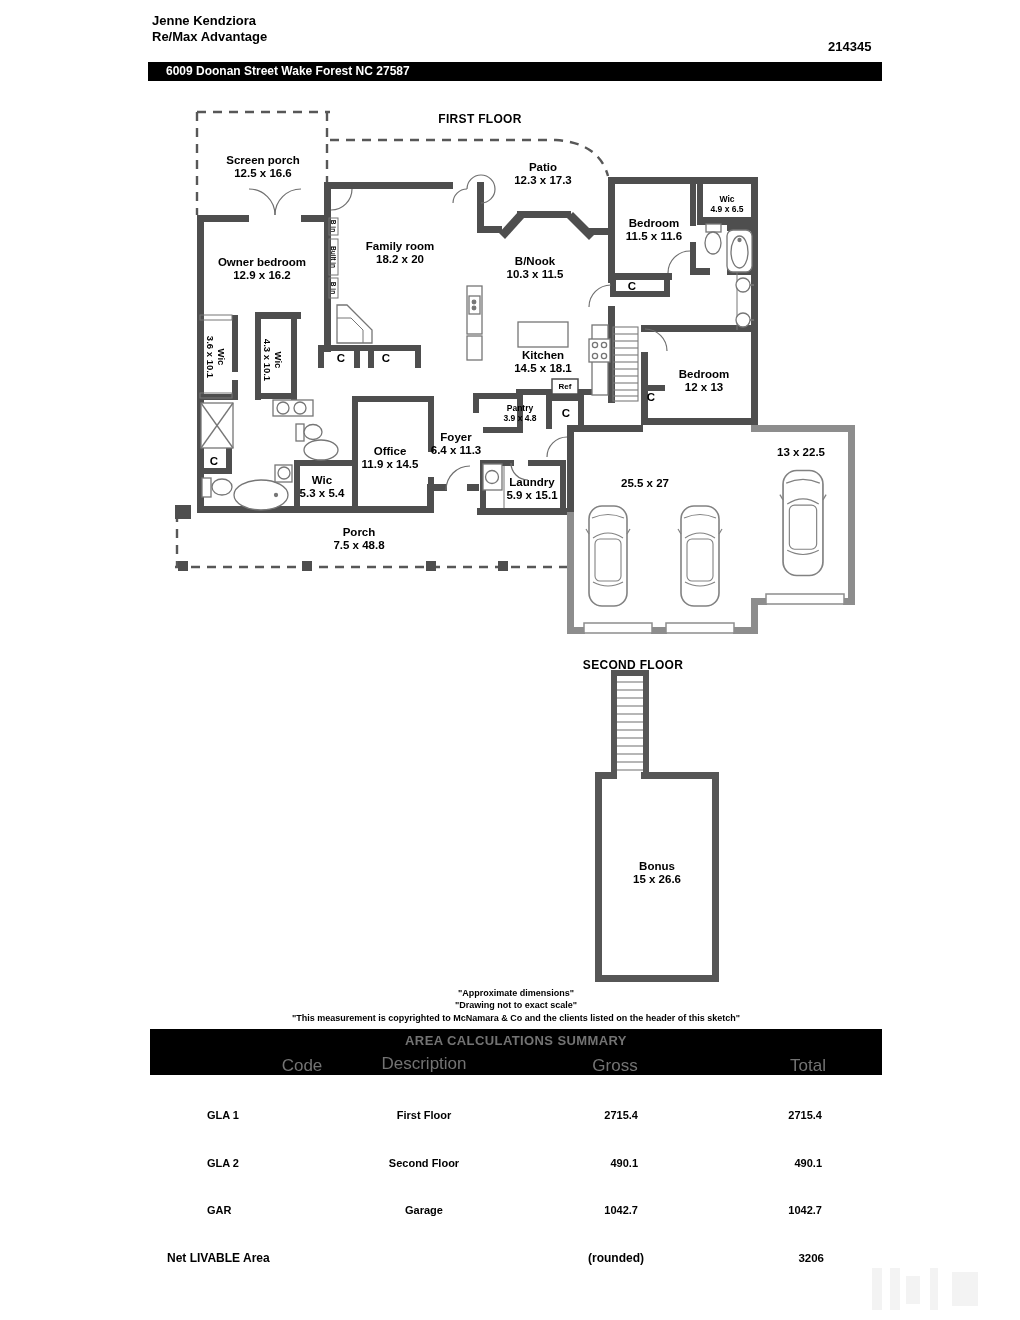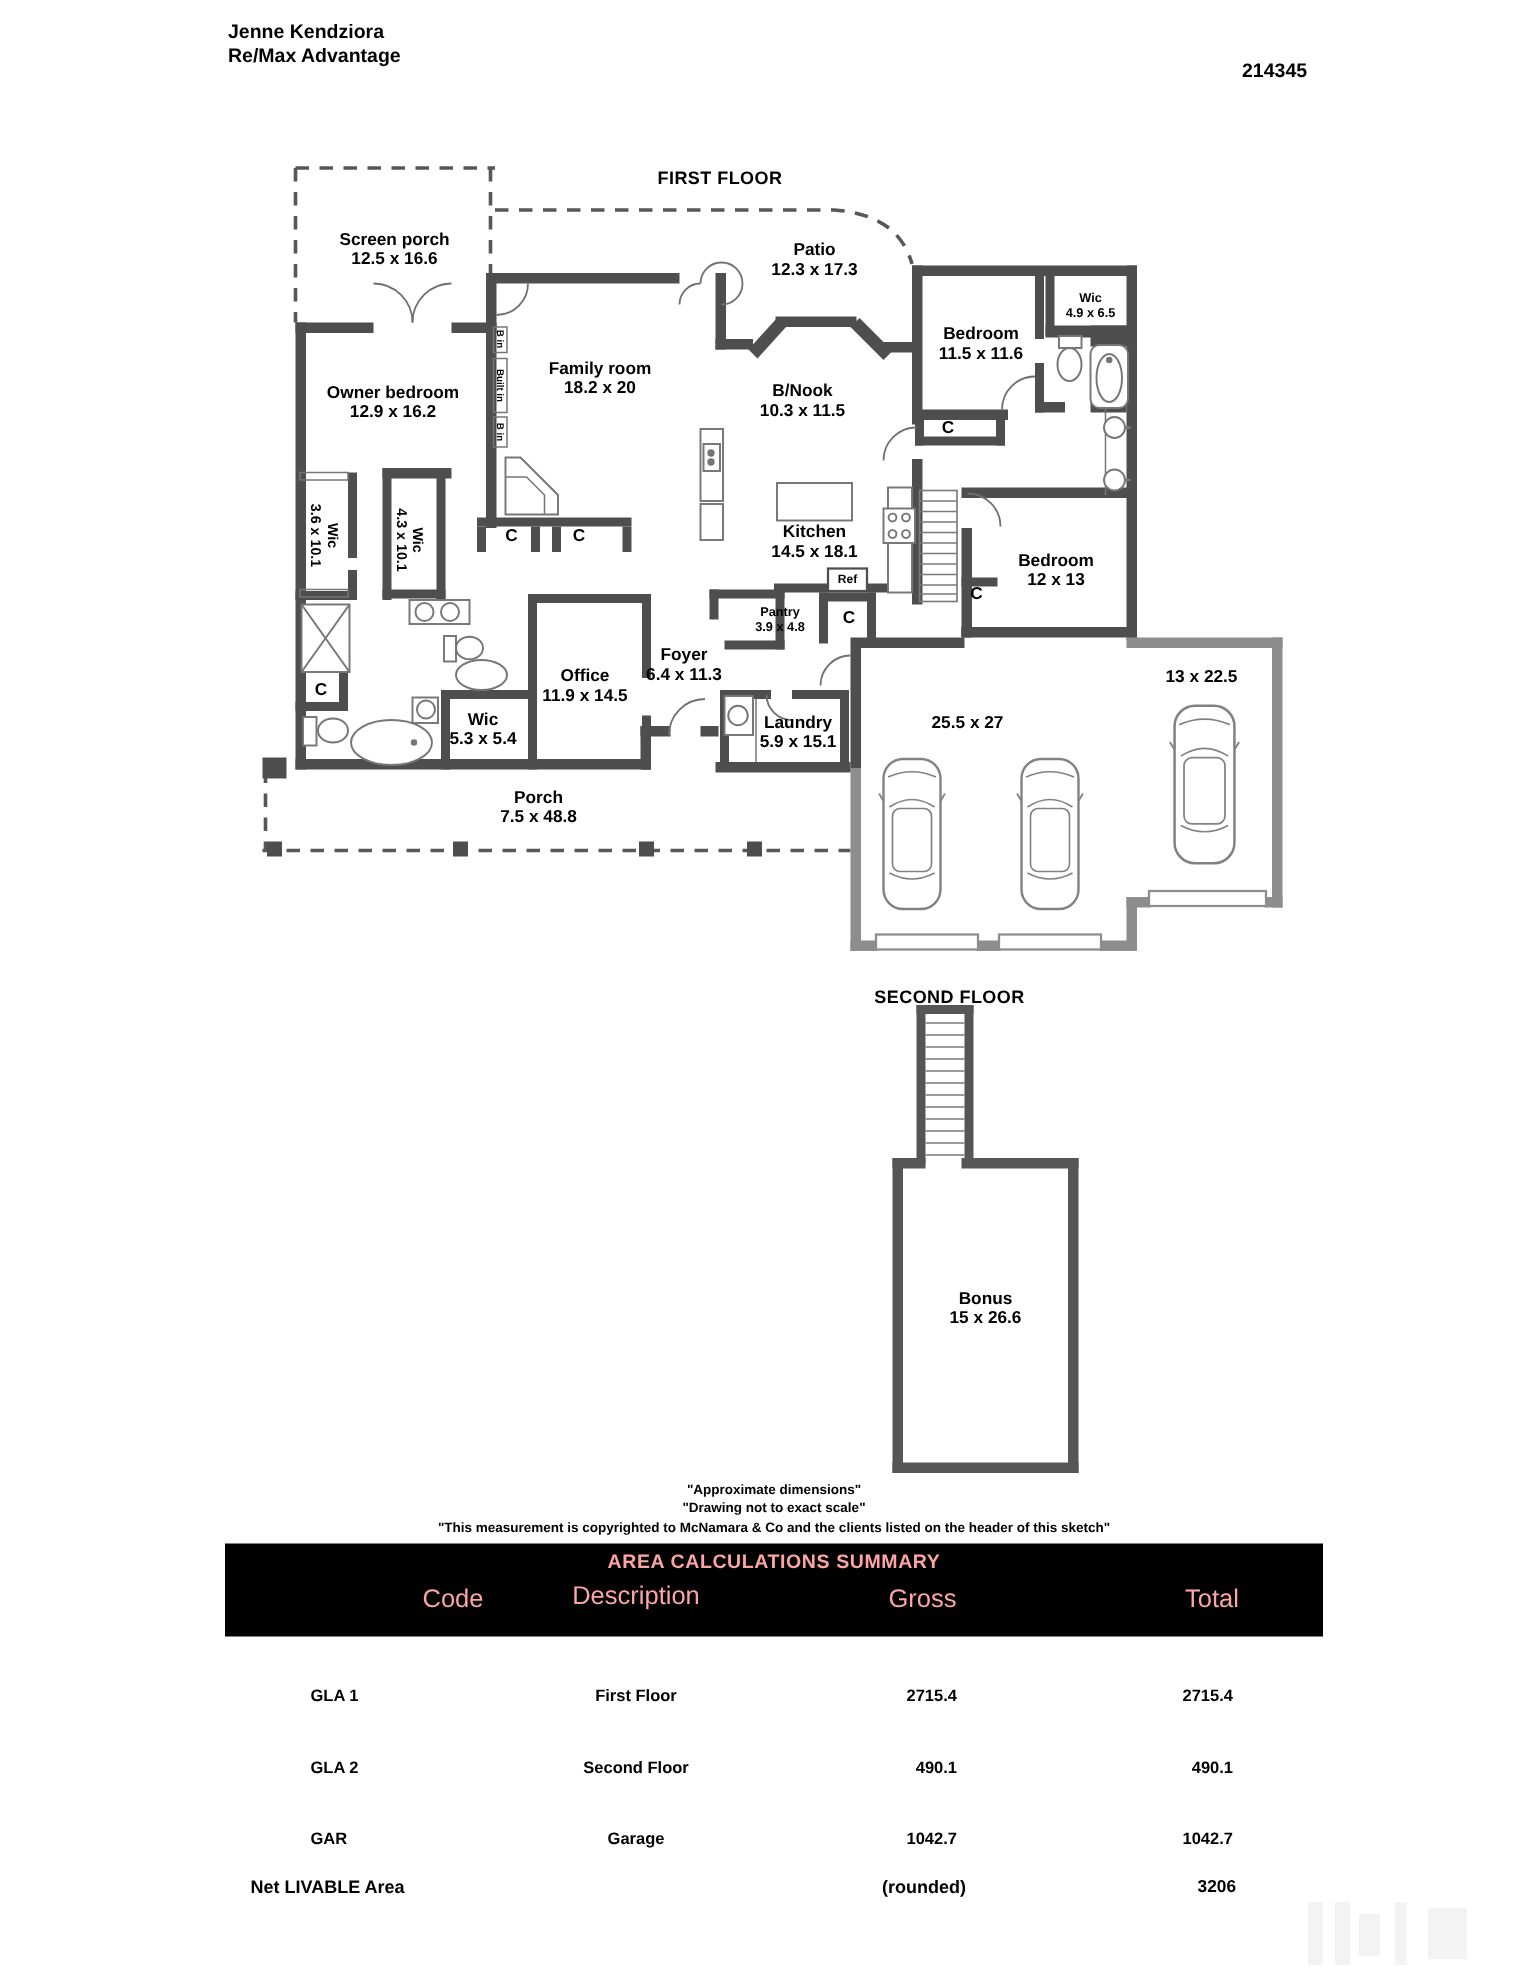--- a/index.html
+++ b/index.html
@@ -25,21 +25,21 @@
   .lbl.tiny{transform:translate(-50%,-50%) rotate(90deg);font-size:6.5px;line-height:7px;font-weight:700;}
   .lbl.closet{font-size:11.5px;}
 
   
   .disclaimer{position:absolute;left:150px;top:987px;width:732px;text-align:center;font-size:9px;
               font-weight:700;line-height:12.3px;z-index:3;}
   .disclaimer span{display:block;}
 
   
   .summary{position:absolute;left:150px;top:1029px;width:732px;z-index:3;}
-  .tbl-head{position:relative;background:#000;color:#fca5a5;height:62px;}
+  .tbl-head{position:relative;background:#000;color:#737373;height:46px;}
   .tbl-title{text-align:center;font-weight:700;font-size:13px;padding-top:4px;letter-spacing:.4px;}
   .col{position:absolute;top:27px;font-weight:400;font-size:17px;width:160px;text-align:center;}
   .col.c1{left:152px;width:160px;margin-left:-80px;}
   .col.c2{left:274px;margin-left:-80px;top:25px;}
   .col.c3{left:465px;margin-left:-80px;}
   .col.c4{left:658px;margin-left:-80px;}
   .tbl-rows{position:relative;margin-top:7px;}
   .trow{position:relative;height:13.5px;margin-top:34px;}
   .cell{position:absolute;font-weight:700;font-size:11px;top:0;}
   .cell.code{left:57px;}
@@ -55,20 +55,21 @@
 </head>
 <body>
 
 <div class="page">
 
   <div class="agent-block">
     <span>Jenne Kendziora</span>
     <span>Re/Max Advantage</span>
   </div>
   <div class="file-number">214345</div>
+  <div class="address-bar">6009 Doonan Street Wake Forest NC 27587</div>
 
   <svg class="plan-svg" viewBox="0 0 1020 1320">
 
     <defs>
       <g id="car">
         <rect x="-19" y="-50" width="38" height="100" rx="13" fill="#fff" stroke="#828282" stroke-width="1.6"></rect>
         <path d="M-15,-18 Q0,-28 15,-18" fill="none" stroke="#828282" stroke-width="1.1"></path>
         <path d="M-15,26 Q0,34 15,26" fill="none" stroke="#828282" stroke-width="1.1"></path>
         <rect x="-13" y="-17" width="26" height="42" rx="5" fill="none" stroke="#828282" stroke-width="1.1"></rect>
         <path d="M-16,-38 Q0,-45 16,-38" fill="none" stroke="#828282" stroke-width="1.1"></path>

